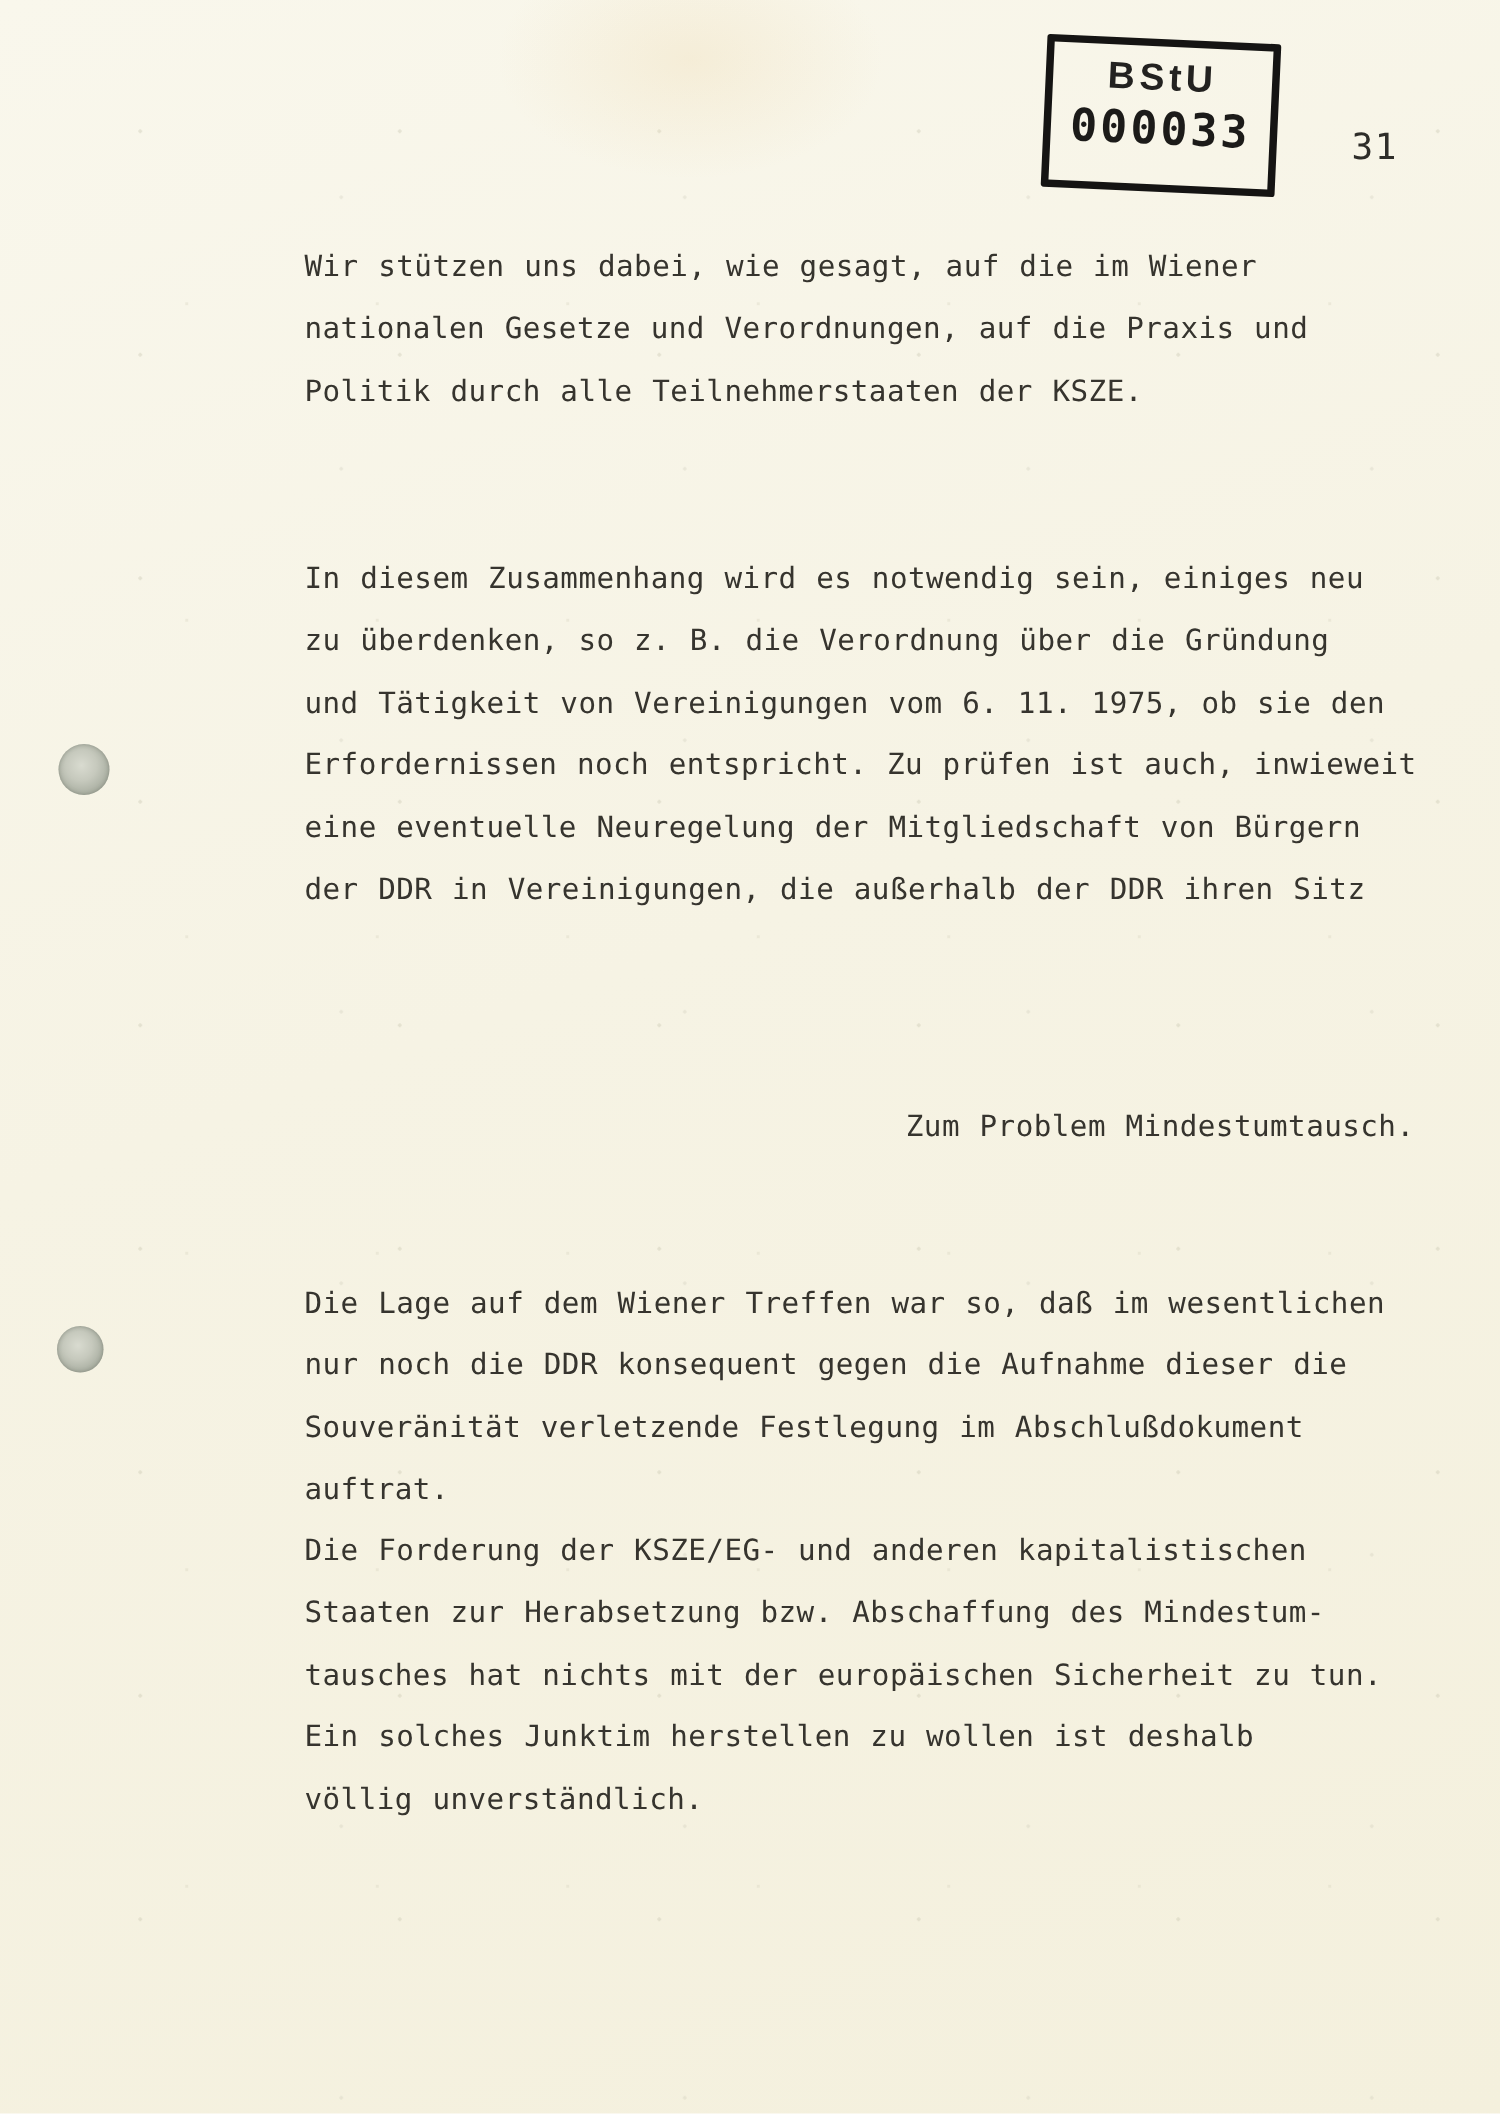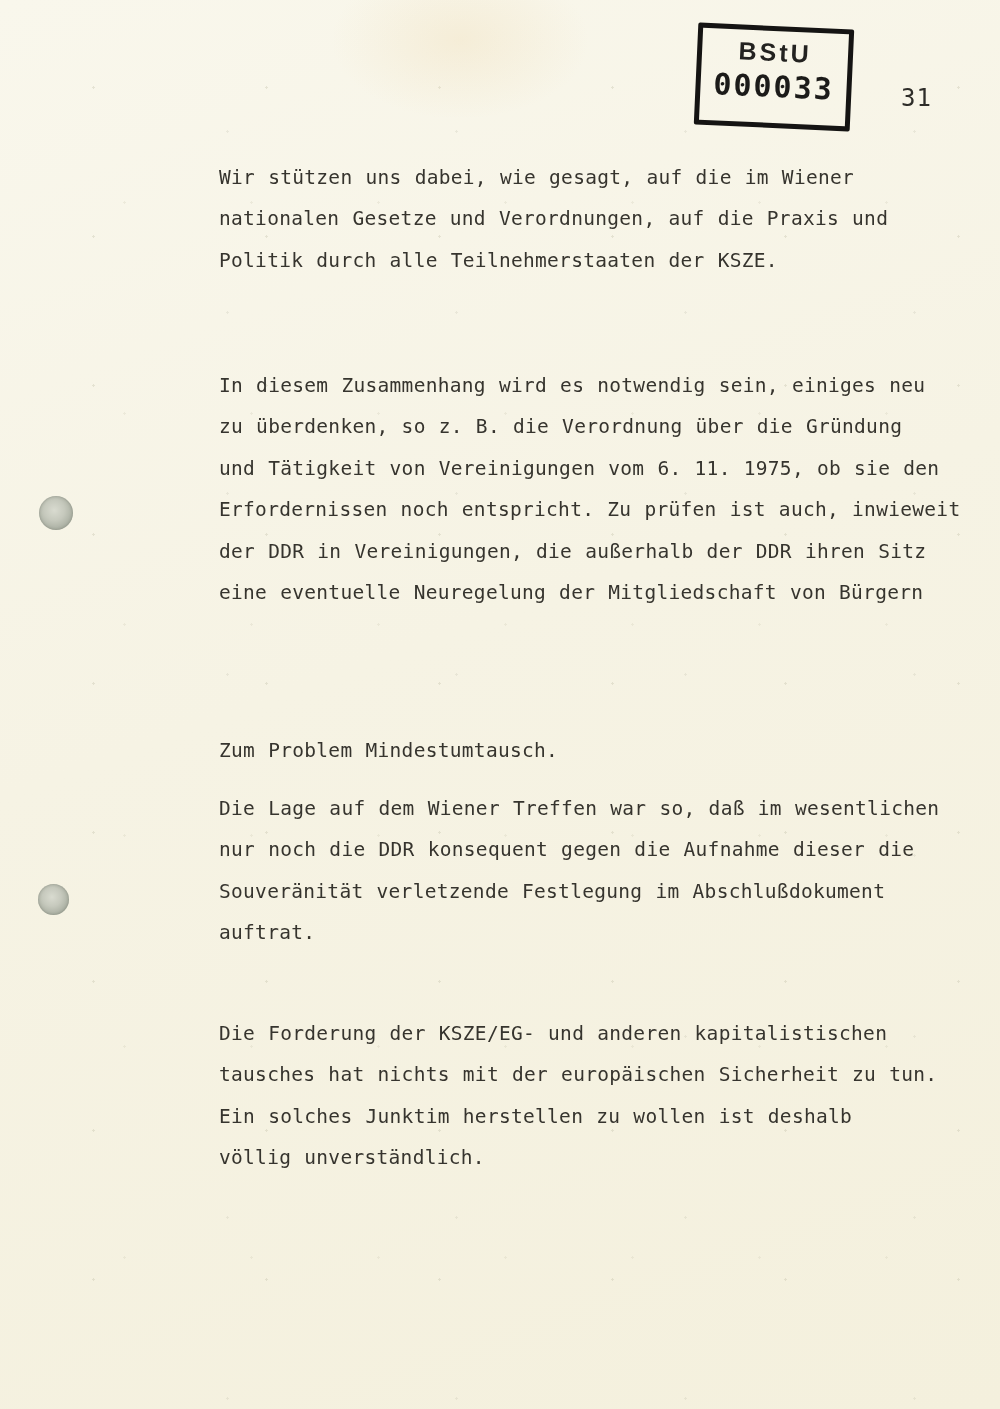--- a/index.html
+++ b/index.html
@@ -80,26 +80,25 @@
     width: 740px;
     color: #36342e;
     font-size: 19.5px;
     letter-spacing: 0.3px;
     word-spacing: 1px;
   }
   .textblock .line {
     height: 41.4px;
     line-height: 41.4px;
     white-space: pre;
-    margin-left: 16px;
   }
   .p1 { top: 157px; }
   .p2 { top: 365px; }
-  .heading { top: 730px; }
-  .p3 { top: 788px; }
+  .heading { top: 730px; text-align: right; }
+  .p3 { top: 848px; }
   .p4 { top: 1013px; }
 
   .hole {
     position: absolute;
     border-radius: 50%;
     background: radial-gradient(circle at 45% 42%,
        #d9dbd0 0%, #c6c9bd 38%, #a9aea1 72%, #b6baae 88%, rgba(182,186,174,0) 100%);
     box-shadow: inset 0 0 3px rgba(90,95,85,.45);
   }
   .hole-1 { left: 39px; top: 496px; width: 34px; height: 34px; }
@@ -122,36 +121,37 @@
   <div class="line">Wir stützen uns dabei, wie gesagt, auf die im Wiener</div>
   <div class="line">nationalen Gesetze und Verordnungen, auf die Praxis und</div>
   <div class="line">Politik durch alle Teilnehmerstaaten der KSZE.</div>
 </div>
 
 <div class="textblock p2">
   <div class="line">In diesem Zusammenhang wird es notwendig sein, einiges neu</div>
   <div class="line">zu überdenken, so z. B. die Verordnung über die Gründung</div>
   <div class="line">und Tätigkeit von Vereinigungen vom 6. 11. 1975, ob sie den</div>
   <div class="line">Erfordernissen noch entspricht. Zu prüfen ist auch, inwieweit</div>
+  <div class="line">eine eventuelle Neuregelung der Mitgliedschaft von Bürgern</div>
   <div class="line">der DDR in Vereinigungen, die außerhalb der DDR ihren Sitz</div>
-  <div class="line">eine eventuelle Neuregelung der Mitgliedschaft von Bürgern</div>
 </div>
 
 <div class="textblock heading">
   <div class="line">Zum Problem Mindestumtausch.</div>
 </div>
 
 <div class="textblock p3">
   <div class="line">Die Lage auf dem Wiener Treffen war so, daß im wesentlichen</div>
   <div class="line">nur noch die DDR konsequent gegen die Aufnahme dieser die</div>
   <div class="line">Souveränität verletzende Festlegung im Abschlußdokument</div>
   <div class="line">auftrat.</div>
 </div>
 
 <div class="textblock p4">
   <div class="line">Die Forderung der KSZE/EG- und anderen kapitalistischen</div>
+  <div class="line">Staaten zur Herabsetzung bzw. Abschaffung des Mindestum-</div>
   <div class="line">tausches hat nichts mit der europäischen Sicherheit zu tun.</div>
   <div class="line">Ein solches Junktim herstellen zu wollen ist deshalb</div>
   <div class="line">völlig unverständlich.</div>
 </div>
 
 <div class="hole hole-1"></div>
 <div class="hole hole-2"></div>
 
 </body></html>

